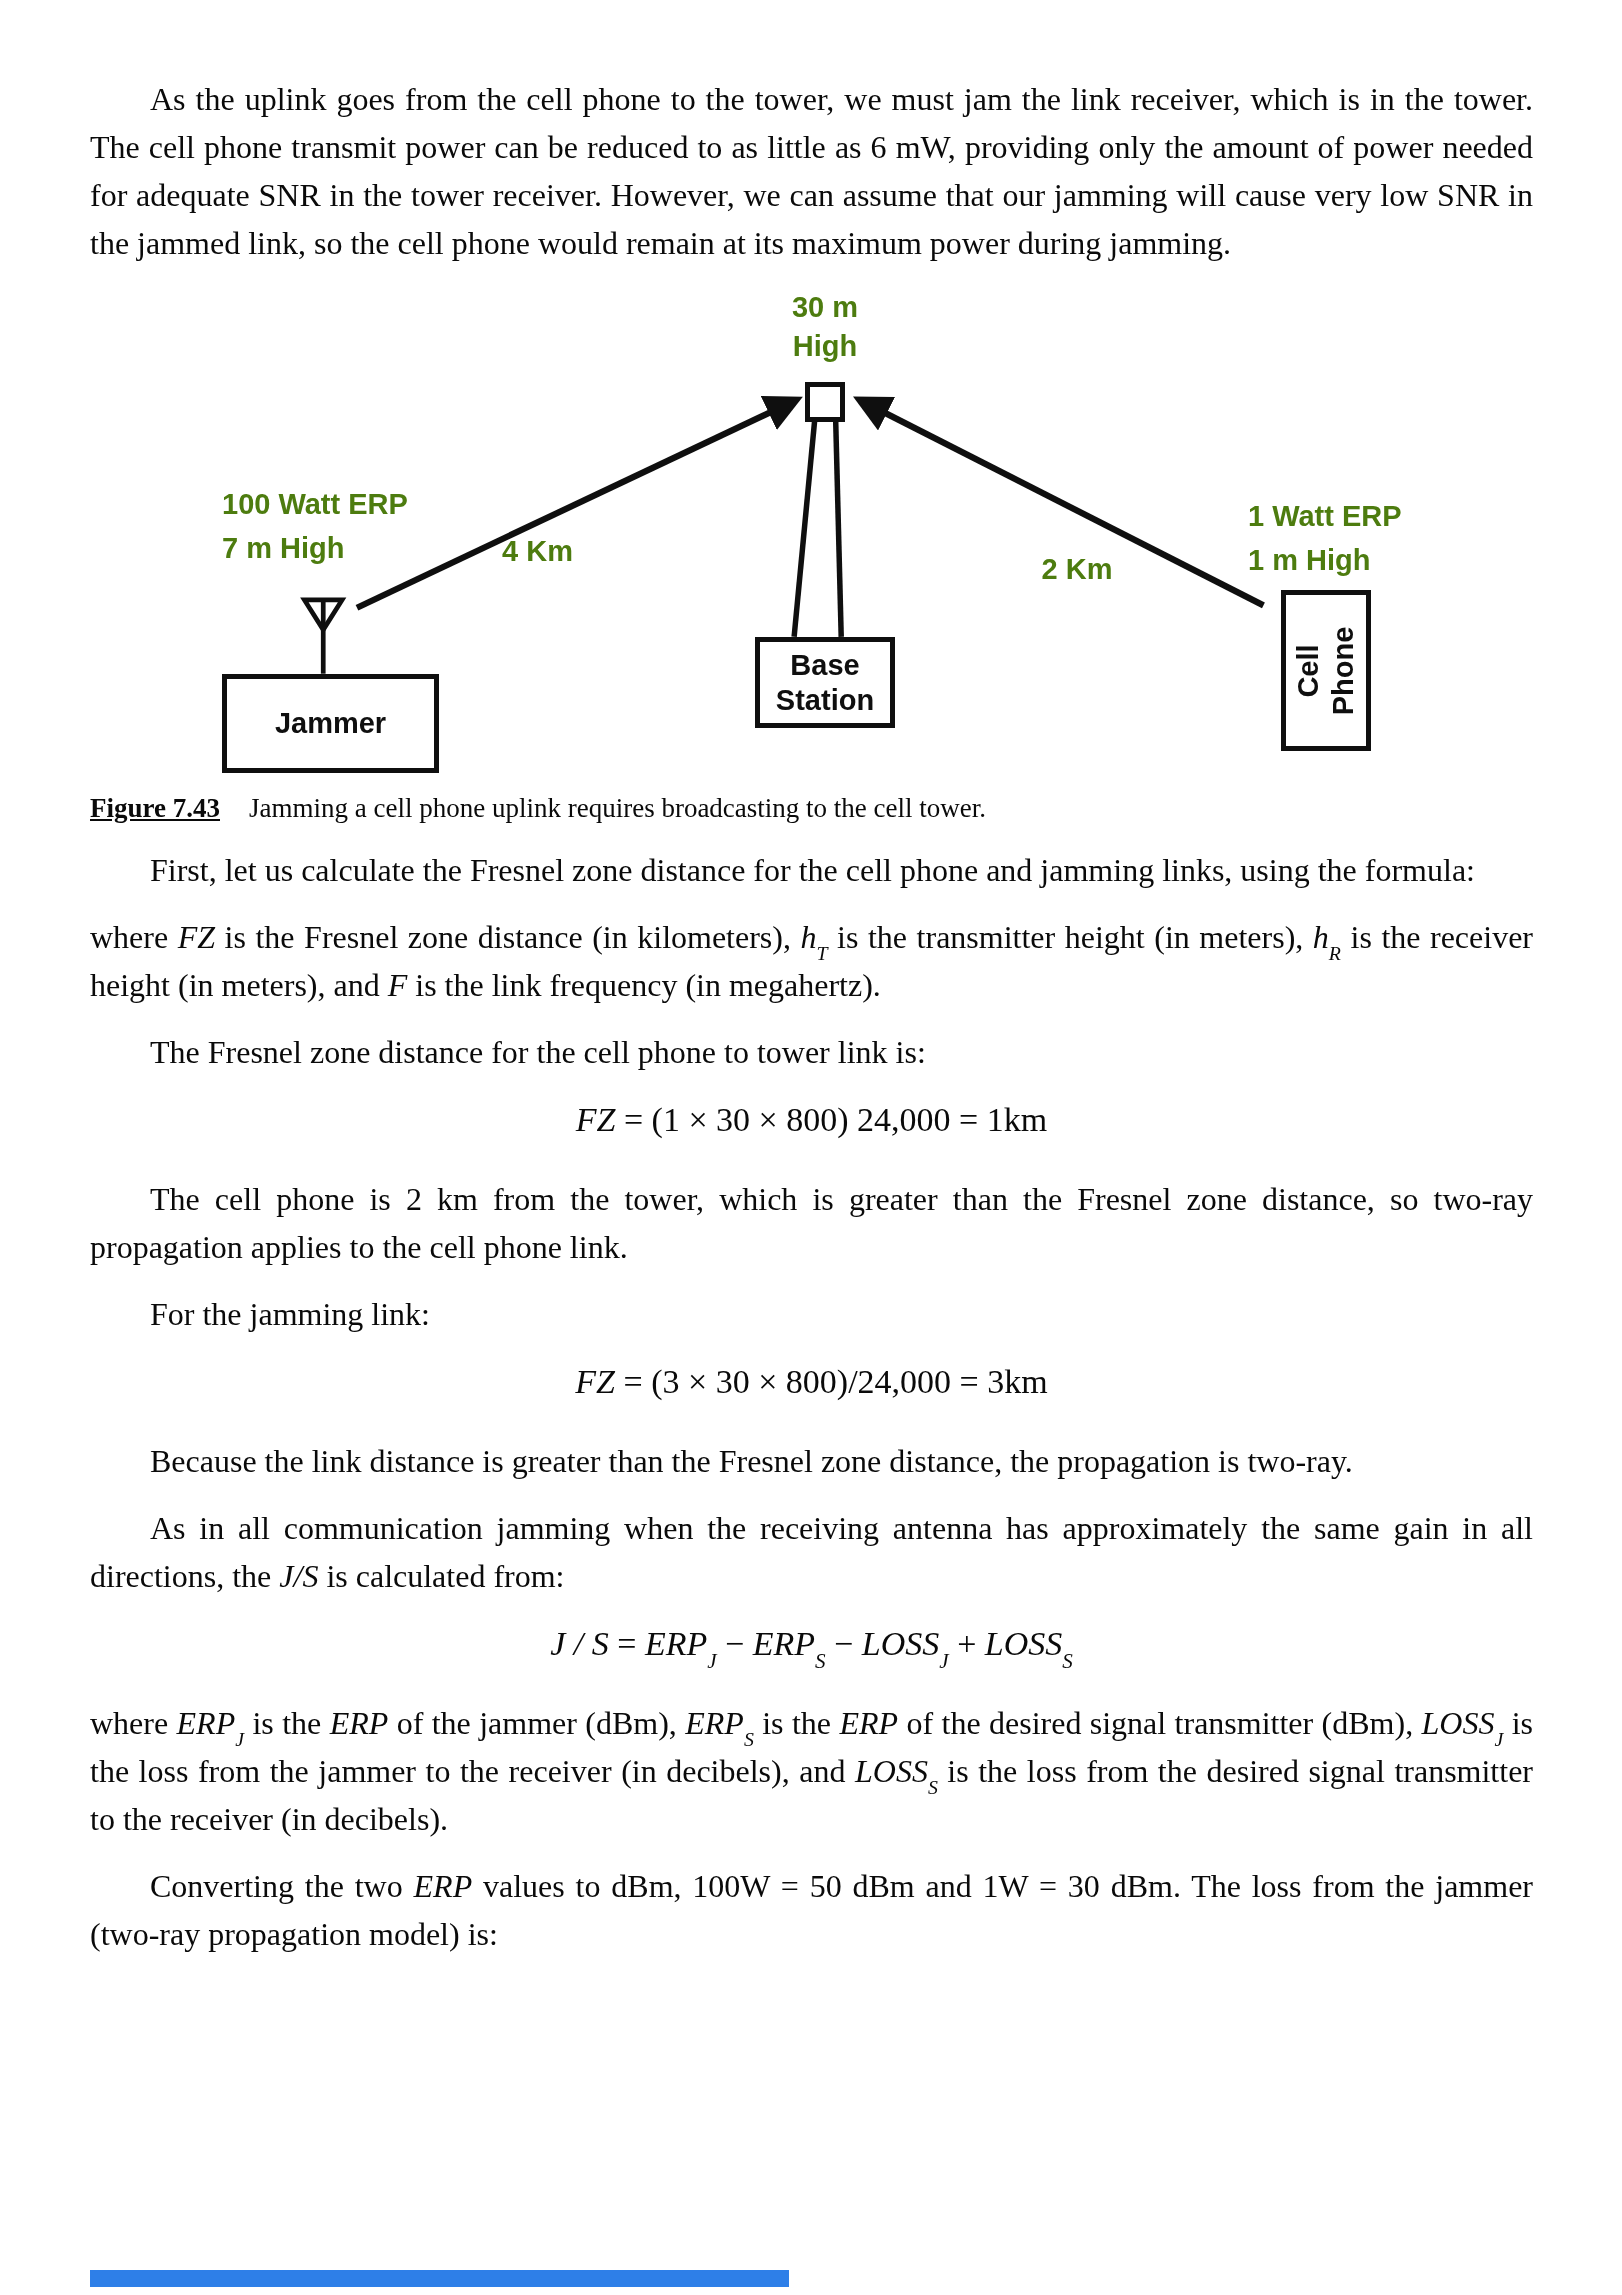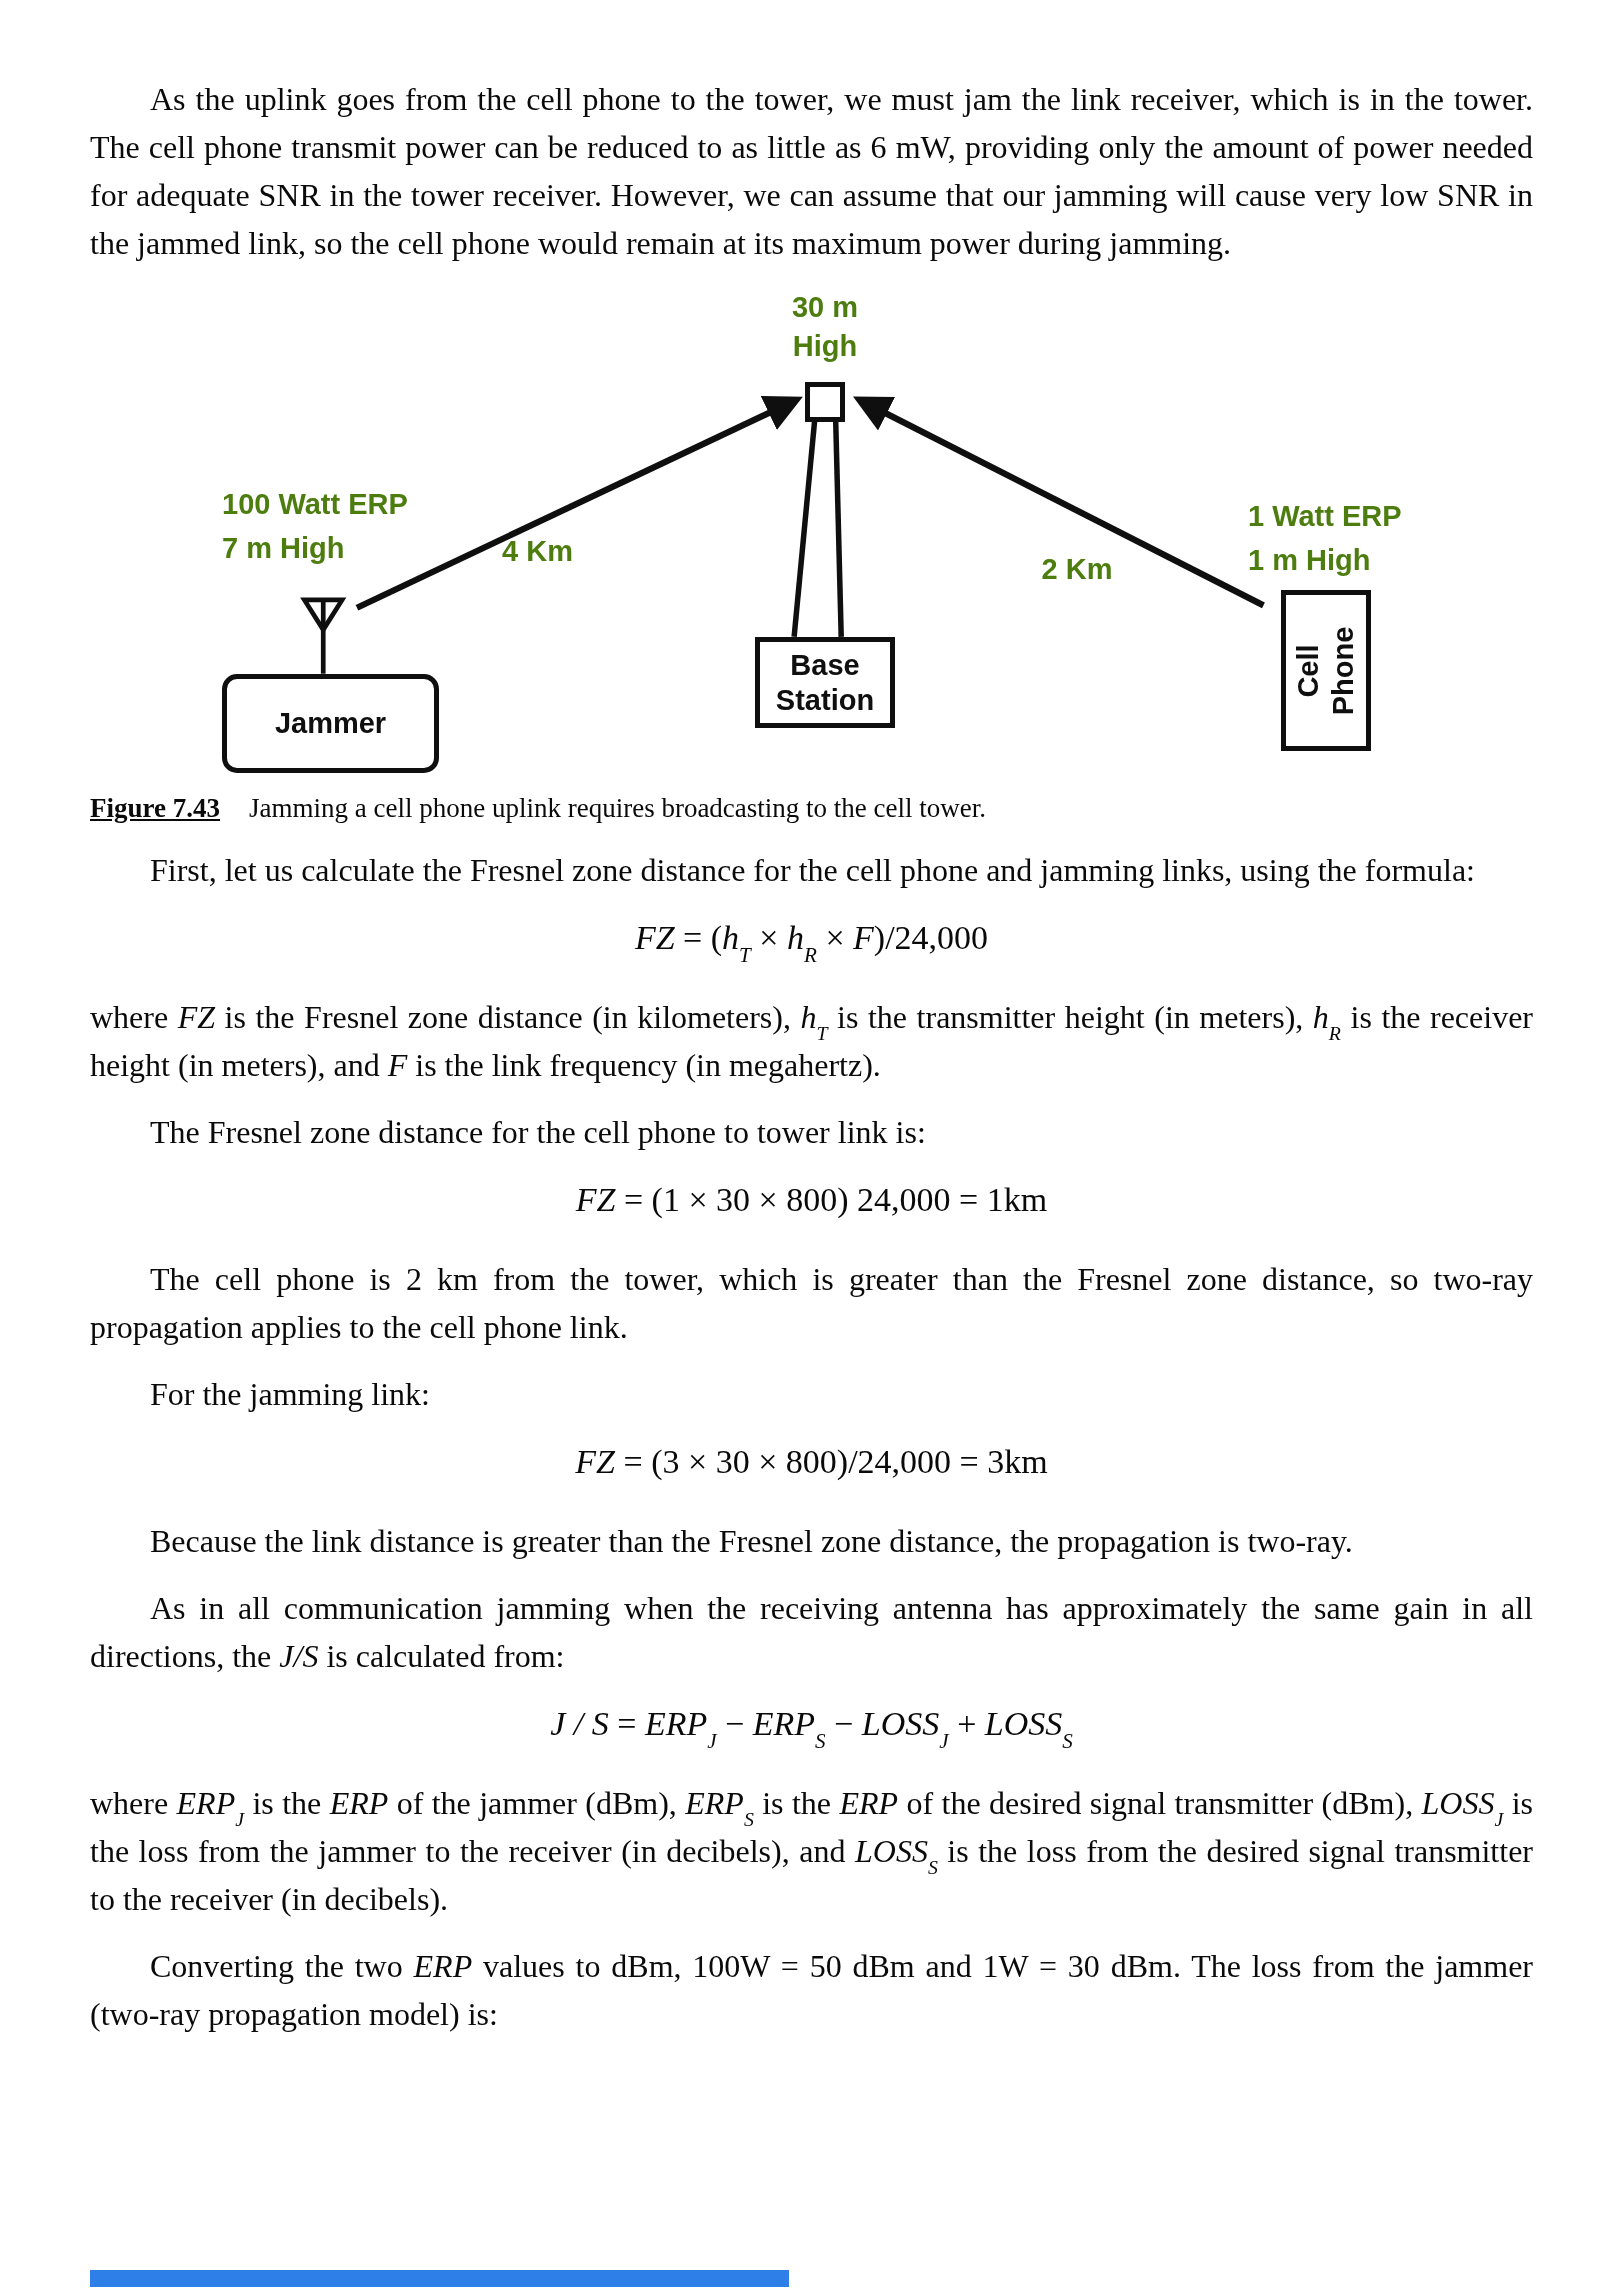--- a/index.html
+++ b/index.html
@@ -134,21 +134,21 @@
       <div class="fig-label" style="left:132px;top:196px;line-height:44px;">
         <div>100 Watt ERP</div>
         <div>7 m High</div>
       </div>
 
       <div class="fig-label" style="left:1158px;top:208px;line-height:44px;">
         <div>1 Watt ERP</div>
         <div>1 m High</div>
       </div>
 
-      <div class="fig-box" style="left:132px;top:388px;width:217px;height:99px;border-radius:15px;">
+      <div class="fig-box" style="left:132px;top:388px;width:217px;height:99px;">
         <div class="fig-box-text">Jammer</div>
       </div>
 
       <div class="fig-box" style="left:665px;top:351px;width:140px;height:91px;">
         <div class="fig-box-text">
           <div>Base</div>
           <div>Station</div>
         </div>
       </div>
 
@@ -156,21 +156,20 @@
         <div class="fig-box-text rotated">
           <div>Cell</div>
           <div>Phone</div>
         </div>
       </div>
     </div>
 
     <p class="caption"><b>Figure 7.43</b><span>Jamming a cell phone uplink requires broadcasting to the cell tower.</span></p>
 
     <p class="body-par"><span>First, let us calculate the Fresnel zone distance for the cell phone and jamming links, using the formula:</span></p>
-    <div class="formula"><span style="font-style: italic;">FZ</span><span> = (</span><span style="font-style: italic;">h</span><sub style="font-style: italic;">T</sub><span> × </span><span style="font-style: italic;">h</span><sub style="font-style: italic;">R</sub><span> × </span><span style="font-style: italic;">F</span><span>)/24,000</span></div>
     <p class="body-par noindent"><span>where </span><span style="font-style: italic;">FZ</span><span> is the Fresnel zone distance (in kilometers), </span><span style="font-style: italic;">h</span><sub style="font-style: italic;">T</sub><span> is the transmitter height (in meters), </span><span style="font-style: italic;">h</span><sub style="font-style: italic;">R</sub><span> is the receiver height (in meters), and </span><span style="font-style: italic;">F</span><span> is the link frequency (in megahertz).</span></p>
     <p class="body-par"><span>The Fresnel zone distance for the cell phone to tower link is:</span></p>
     <div class="formula"><span style="font-style: italic;">FZ</span><span> = (1 × 30 × 800) 24,000 = 1km</span></div>
     <p class="body-par"><span>The cell phone is 2 km from the tower, which is greater than the Fresnel zone distance, so two-ray propagation applies to the cell phone link.</span></p>
     <p class="body-par"><span>For the jamming link:</span></p>
     <div class="formula"><span style="font-style: italic;">FZ</span><span> = (3 × 30 × 800)/24,000 = 3km</span></div>
     <p class="body-par"><span>Because the link distance is greater than the Fresnel zone distance, the propagation is two-ray.</span></p>
     <p class="body-par"><span>As in all communication jamming when the receiving antenna has approximately the same gain in all directions, the </span><span style="font-style: italic;">J/S</span><span> is calculated from:</span></p>
     <div class="formula"><span style="font-style: italic;">J / S</span><span> = </span><span style="font-style: italic;">ERP</span><sub style="font-style: italic;">J</sub><span> − </span><span style="font-style: italic;">ERP</span><sub style="font-style: italic;">S</sub><span> − </span><span style="font-style: italic;">LOSS</span><sub style="font-style: italic;">J</sub><span> + </span><span style="font-style: italic;">LOSS</span><sub style="font-style: italic;">S</sub></div>
     <p class="body-par noindent"><span>where </span><span style="font-style: italic;">ERP</span><sub style="font-style: italic;">J</sub><span> is the </span><span style="font-style: italic;">ERP</span><span> of the jammer (dBm), </span><span style="font-style: italic;">ERP</span><sub style="font-style: italic;">S</sub><span> is the </span><span style="font-style: italic;">ERP</span><span> of the desired signal transmitter (dBm), </span><span style="font-style: italic;">LOSS</span><sub style="font-style: italic;">J</sub><span> is the loss from the jammer to the receiver (in decibels), and </span><span style="font-style: italic;">LOSS</span><sub style="font-style: italic;">S</sub><span> is the loss from the desired signal transmitter to the receiver (in decibels).</span></p>

